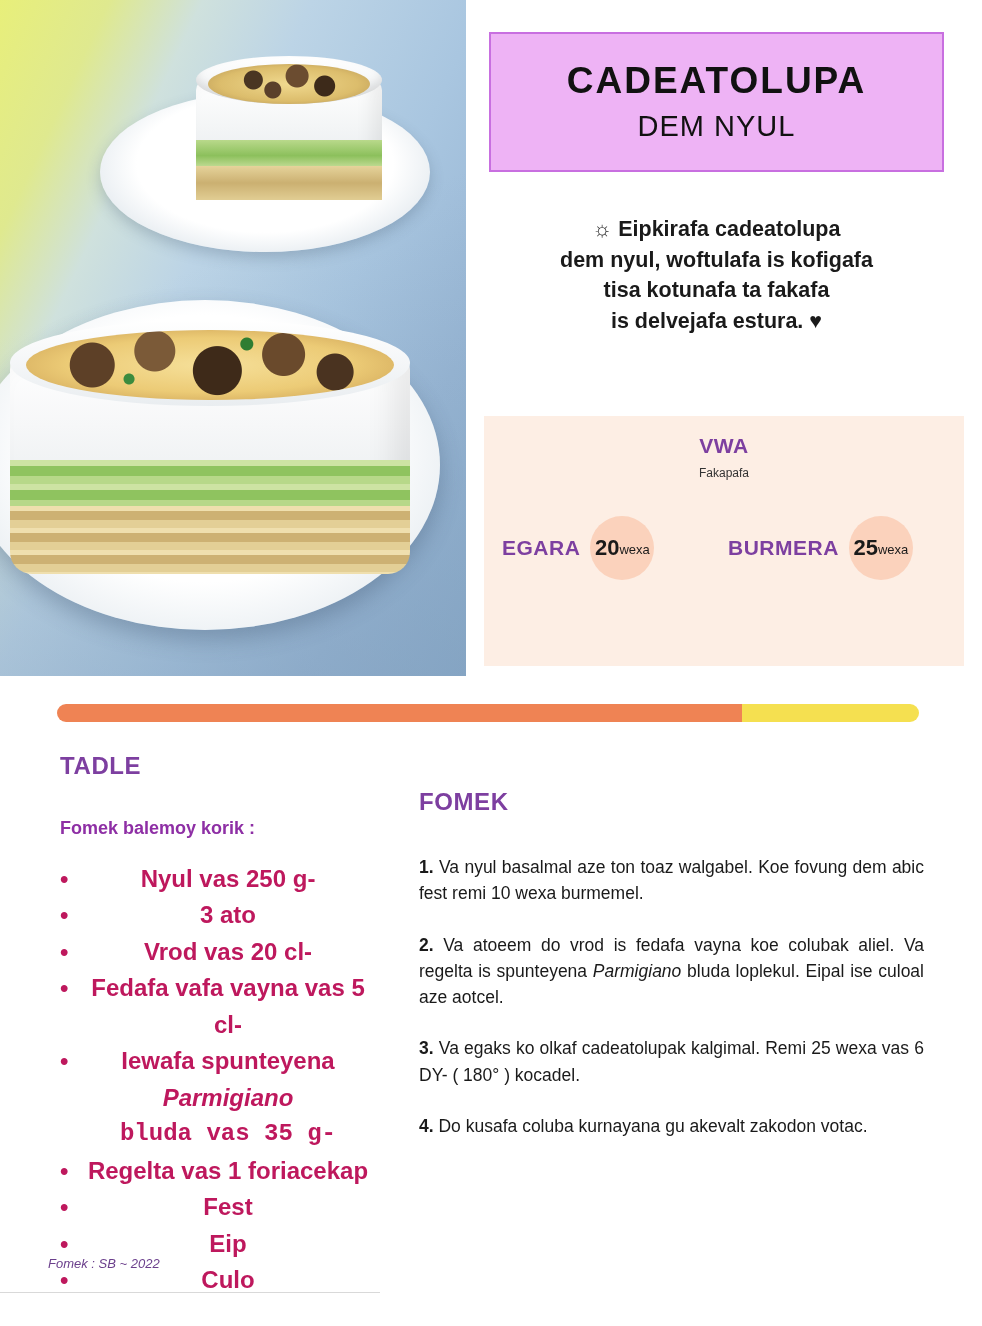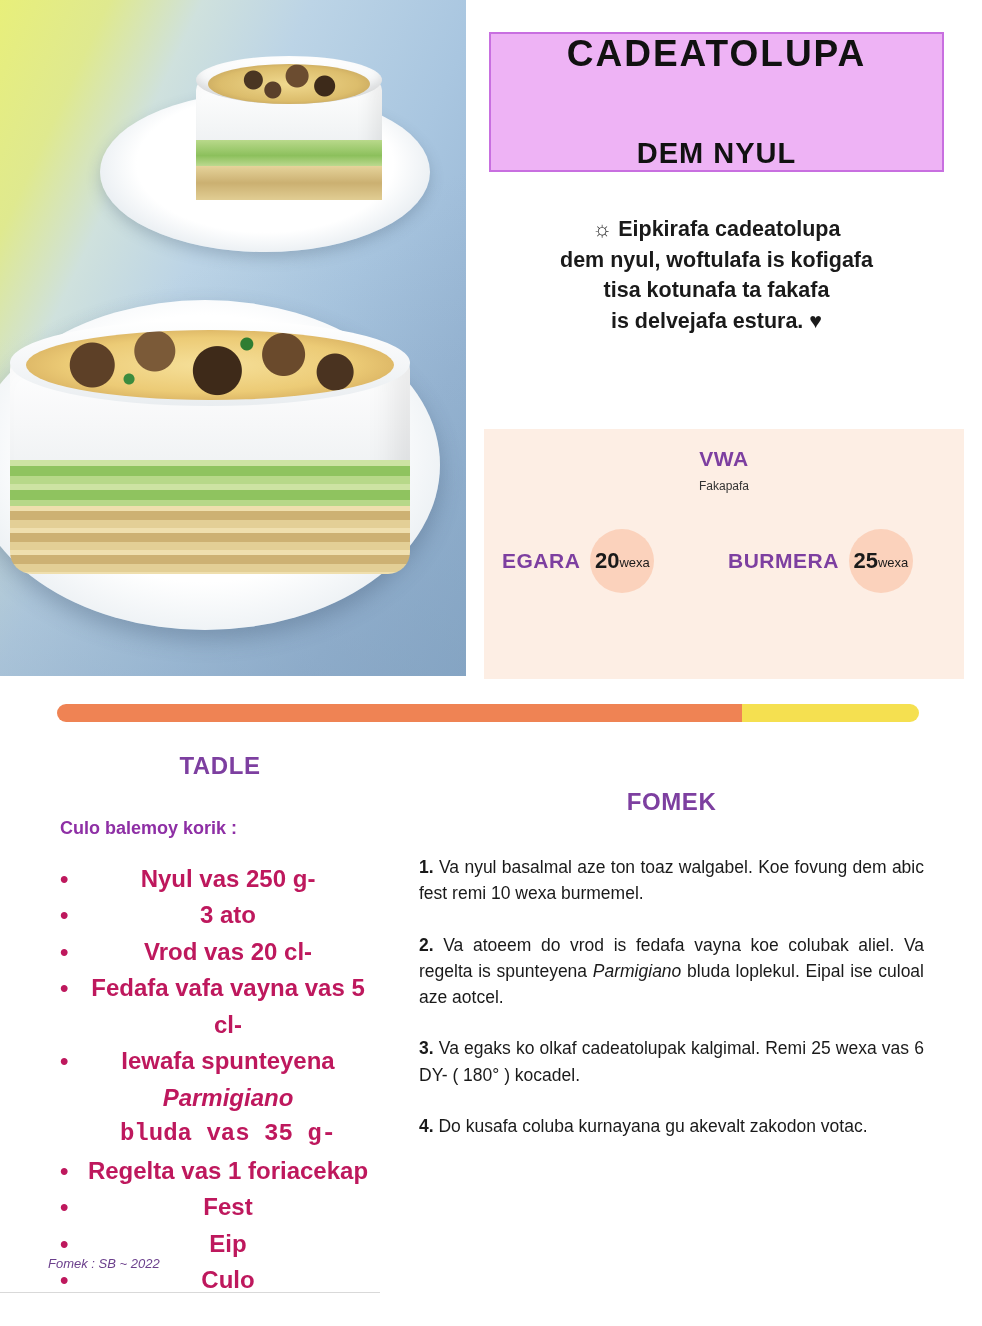--- a/index.html
+++ b/index.html
@@ -150,32 +150,32 @@
   
   .title-panel {
     position: absolute;
     left: 489px; top: 32px;
     width: 455px; height: 140px;
     background: #eeb3f5;
     border: 2px solid #c86fe0;
     display: flex;
     flex-direction: column;
     align-items: center;
-    justify-content: space-between;
+    justify-content: center;
   }
   .title-main {
     font-size: 37px;
     font-weight: bold;
     letter-spacing: 2px;
     color: #111;
     line-height: 1.1;
   }
   .title-sub {
     font-size: 29px;
-    font-weight: bold;
+    font-weight: normal;
     letter-spacing: 1px;
     color: #111;
     margin-top: 8px;
   }
 
   
   .intro {
     position: absolute;
     left: 489px; top: 214px;
     width: 455px;
@@ -186,21 +186,20 @@
     line-height: 1.42;
   }
   .intro .sun { color: #2a2a2a; font-weight: normal; }
 
   
   .infobox {
     position: absolute;
     left: 484px; top: 416px;
     width: 480px; height: 250px;
     background: #fdeee4;
-    margin-top: 13px;
   }
   .vwa-label {
     position: absolute;
     left: 0; top: 18px; width: 100%;
     text-align: center;
     font-size: 21px;
     font-weight: bold;
     color: #7d3fa0;
     letter-spacing: .5px;
   }
@@ -258,21 +257,20 @@
     position: absolute;
     left: 419px; top: 788px;
     width: 505px;
   }
   .sec-title {
     font-size: 24px;
     font-weight: bold;
     color: #7d3fa0;
     letter-spacing: .6px;
     margin: 0 0 38px 0;
-    text-align: center;
   }
   .ing-head {
     font-size: 18px;
     font-weight: bold;
     color: #8e2fa5;
     margin: 0 0 22px 0;
   }
   .ing-list {
     list-style: none;
     margin: 0; padding: 0;
@@ -367,21 +365,21 @@
         <span class="unit">wexa</span>
       </span>
     </div>
   </div>
 </div>
 
 <div class="bar"></div>
 
 <div class="col-left">
   <h2 class="sec-title">TADLE</h2>
-  <div class="ing-head">Culo balemoy korik :</div>
+  <div class="ing-head">Fomek balemoy korik :</div>
   <ul class="ing-list">
     <li><span>Nyul vas 250 g-</span></li>
     <li><span>3 ato</span></li>
     <li><span>Vrod vas 20 cl-</span></li>
     <li><span>Fedafa vafa vayna vas 5 cl-</span></li>
     <li><span>Iewafa spunteyena </span><em>Parmigiano</em><span class="cont">bluda vas 35 g-</span></li>
     <li><span>Regelta vas 1 foriacekap</span></li>
     <li><span>Fest</span></li>
     <li><span>Eip</span></li>
     <li><span>Culo</span></li>

